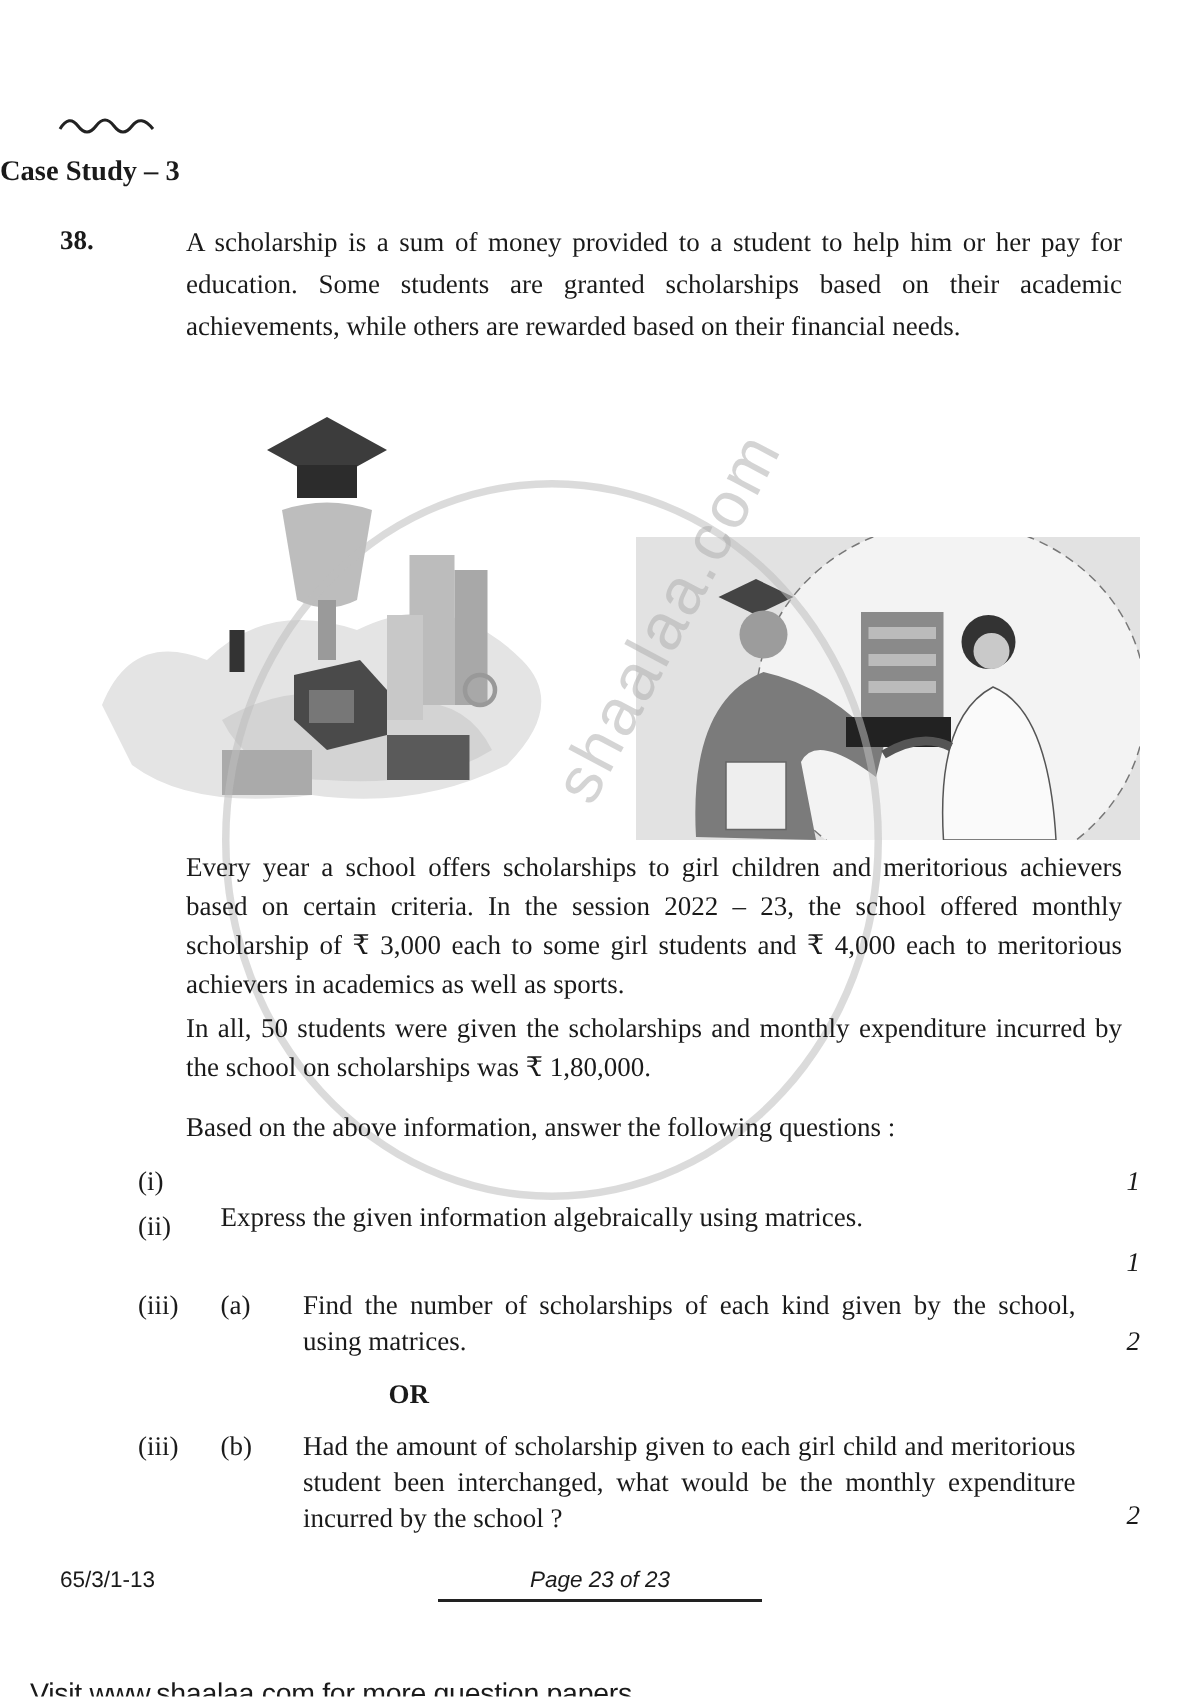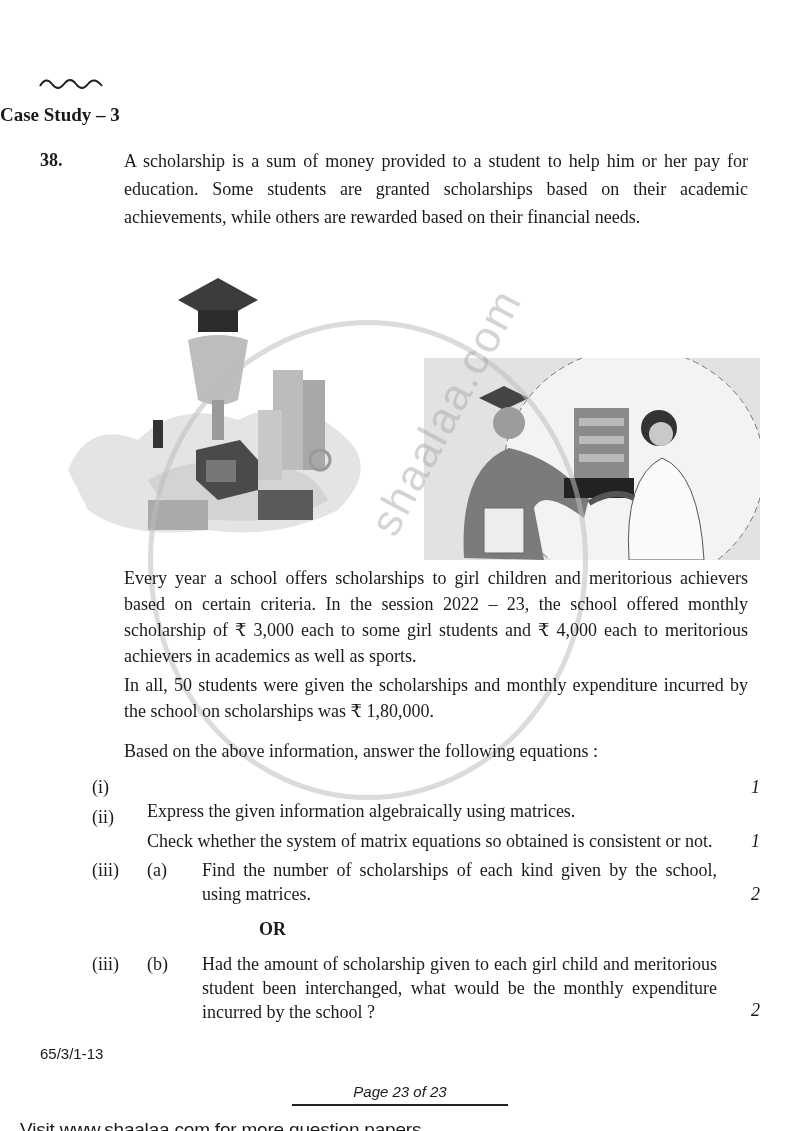--- a/index.html
+++ b/index.html
@@ -14,21 +14,21 @@
   .para3 { top:672px; line-height:26px; }
   .para4 { top:737px; }
   .qrow { left:92px; width:668px; font-size:18px; line-height:24px; }
   .qlbl { position:absolute; left:0; }
   .qsub { position:absolute; left:55px; }
   .qtext { position:absolute; left:55px; width:570px; text-align:justify;margin-top:24px; }
   .qtext2 { position:absolute; left:110px; width:515px; text-align:justify; }
   .marks { position:absolute; right:0; font-style:italic; }
   .or { left:259px; top:919px; font-weight:bold; font-size:18px; }
   .footer-code { left:40px; top:1045px; font-family:"Liberation Sans",sans-serif; font-size:15px;text-align:center; }
-  .footer-page { left:292px; width:216px; top:1045px; text-align:center; font-family:"Liberation Sans",sans-serif; font-style:italic; font-size:15px; border-bottom:2px solid #222; padding-bottom:4px;margin-top:38px; }
+  .footer-page { left:292px; width:216px; top:1045px; text-align:center; font-family:"Liberation Sans",sans-serif; font-style:italic; font-size:15px; border-bottom:2px solid #222; padding-bottom:4px; }
   .visit { left:20px; top:1092px; font-family:"Liberation Sans",sans-serif; font-size:19px; letter-spacing:-0.2px;margin-top:27px; }
   .illus-left { left:58px; top:270px; width:330px; height:280px; }
   .illus-right { left:424px; top:358px; width:336px; height:202px; background:#e2e2e2; }
   .watermark { left:148px; top:320px; width:430px; height:470px; border:5px solid rgba(190,190,190,0.55); border-radius:50%; pointer-events:none; }
   .wm-text { left:360px; top:520px; font-family:"Liberation Sans",sans-serif; font-size:44px; color:rgba(170,170,170,0.5); transform:rotate(-62deg); transform-origin:left top; letter-spacing:2px; pointer-events:none; }
 </style>
 </head>
 <body>
 
 <svg class="abs wave" viewBox="0 0 66 20">
@@ -75,31 +75,30 @@
     <path d="M165 145 Q190 130 210 140" stroke="#555" stroke-width="6" fill="none"></path>
     <rect x="60" y="150" width="40" height="45" fill="#eee" stroke="#666"></rect>
   </svg>
 </div>
 
 <div class="abs watermark"></div>
 <div class="abs wm-text">shaalaa.com</div>
 
 <div class="abs para para2">Every year a school offers scholarships to girl children and meritorious achievers based on certain criteria. In the session 2022 – 23, the school offered monthly scholarship of ₹ 3,000 each to some girl students and ₹ 4,000 each to meritorious achievers in academics as well as sports.</div>
 <div class="abs para para3">In all, 50 students were given the scholarships and monthly expenditure incurred by the school on scholarships was ₹ 1,80,000.</div>
-<div class="abs para para4">Based on the above information, answer the following equations :</div>
+<div class="abs para para4">Based on the above information, answer the following questions :</div>
 
 <div class="abs qrow" style="top:775px;height:24px;">
   <span class="qlbl">(i)</span>
   <span class="qtext">Express the given information algebraically using matrices.</span>
   <span class="marks">1</span>
 </div>
 
 <div class="abs qrow" style="top:805px;height:48px;">
   <span class="qlbl">(ii)</span>
-  <span class="qtext">Check whether the system of matrix equations so obtained is consistent or not.</span>
   <span class="marks" style="top:24px;">1</span>
 </div>
 
 <div class="abs qrow" style="top:858px;height:48px;">
   <span class="qlbl">(iii)</span>
   <span class="qsub">(a)</span>
   <span class="qtext2">Find the number of scholarships of each kind given by the school, using matrices.</span>
   <span class="marks" style="top:24px;">2</span>
 </div>
 

